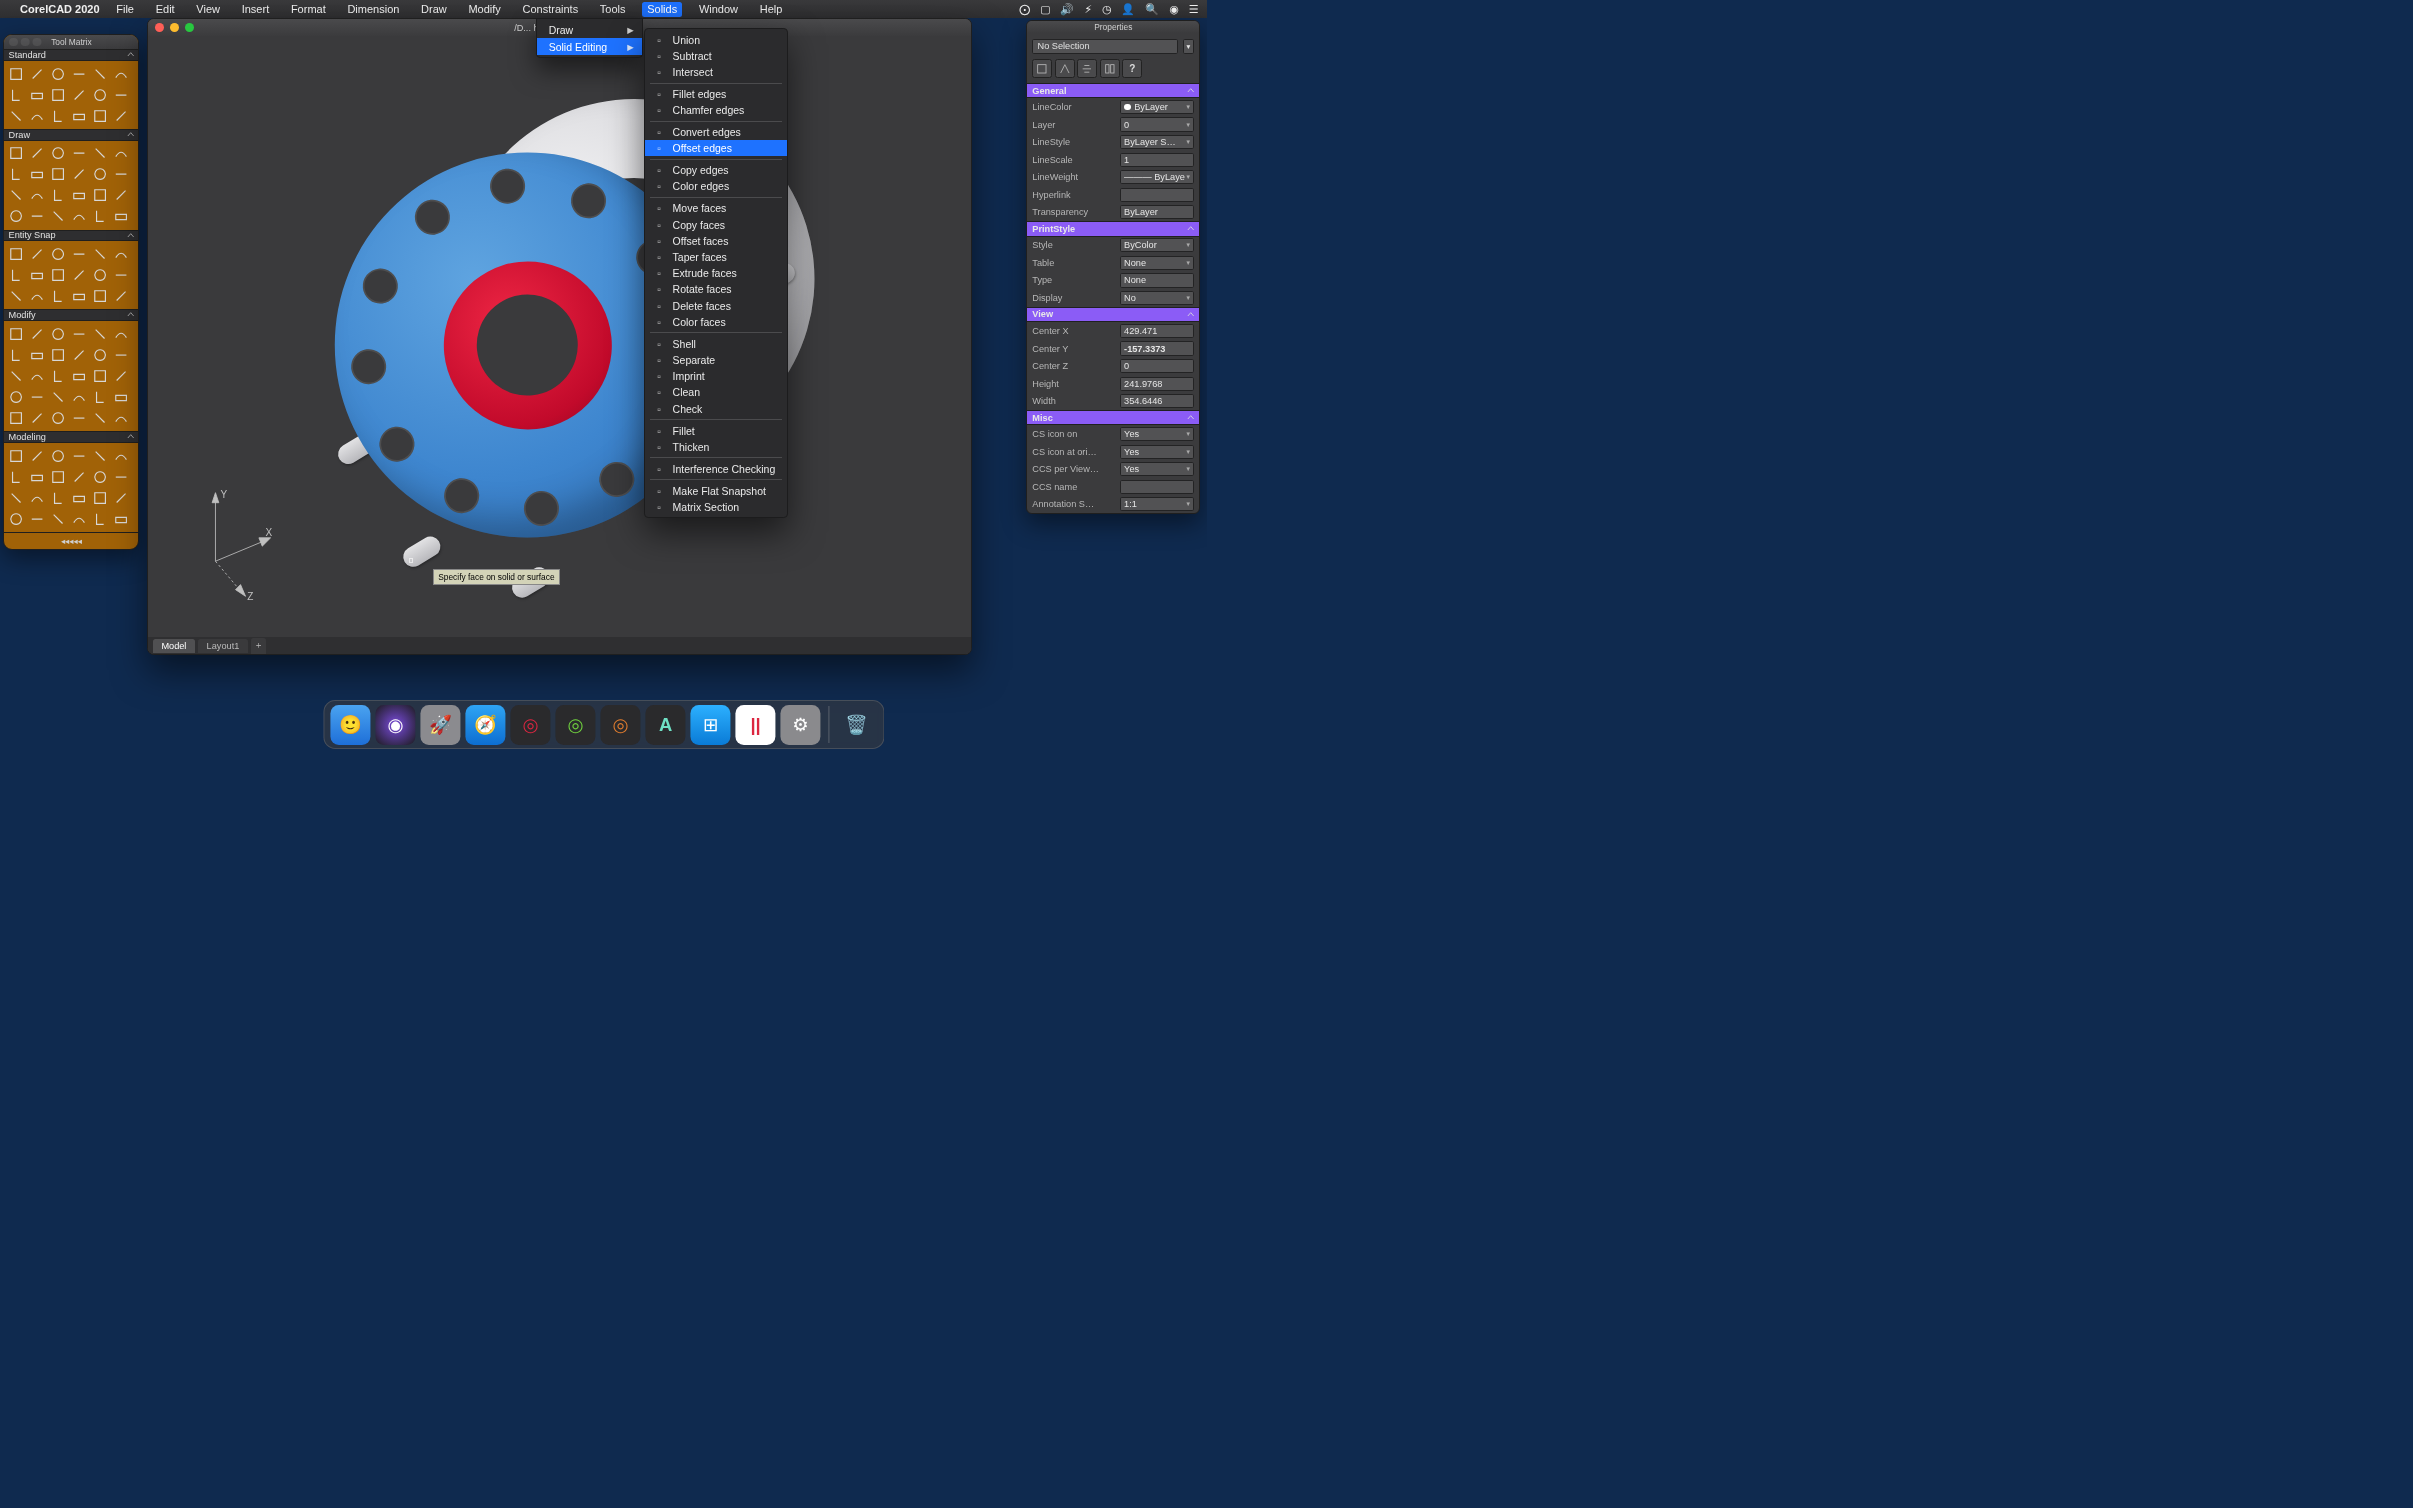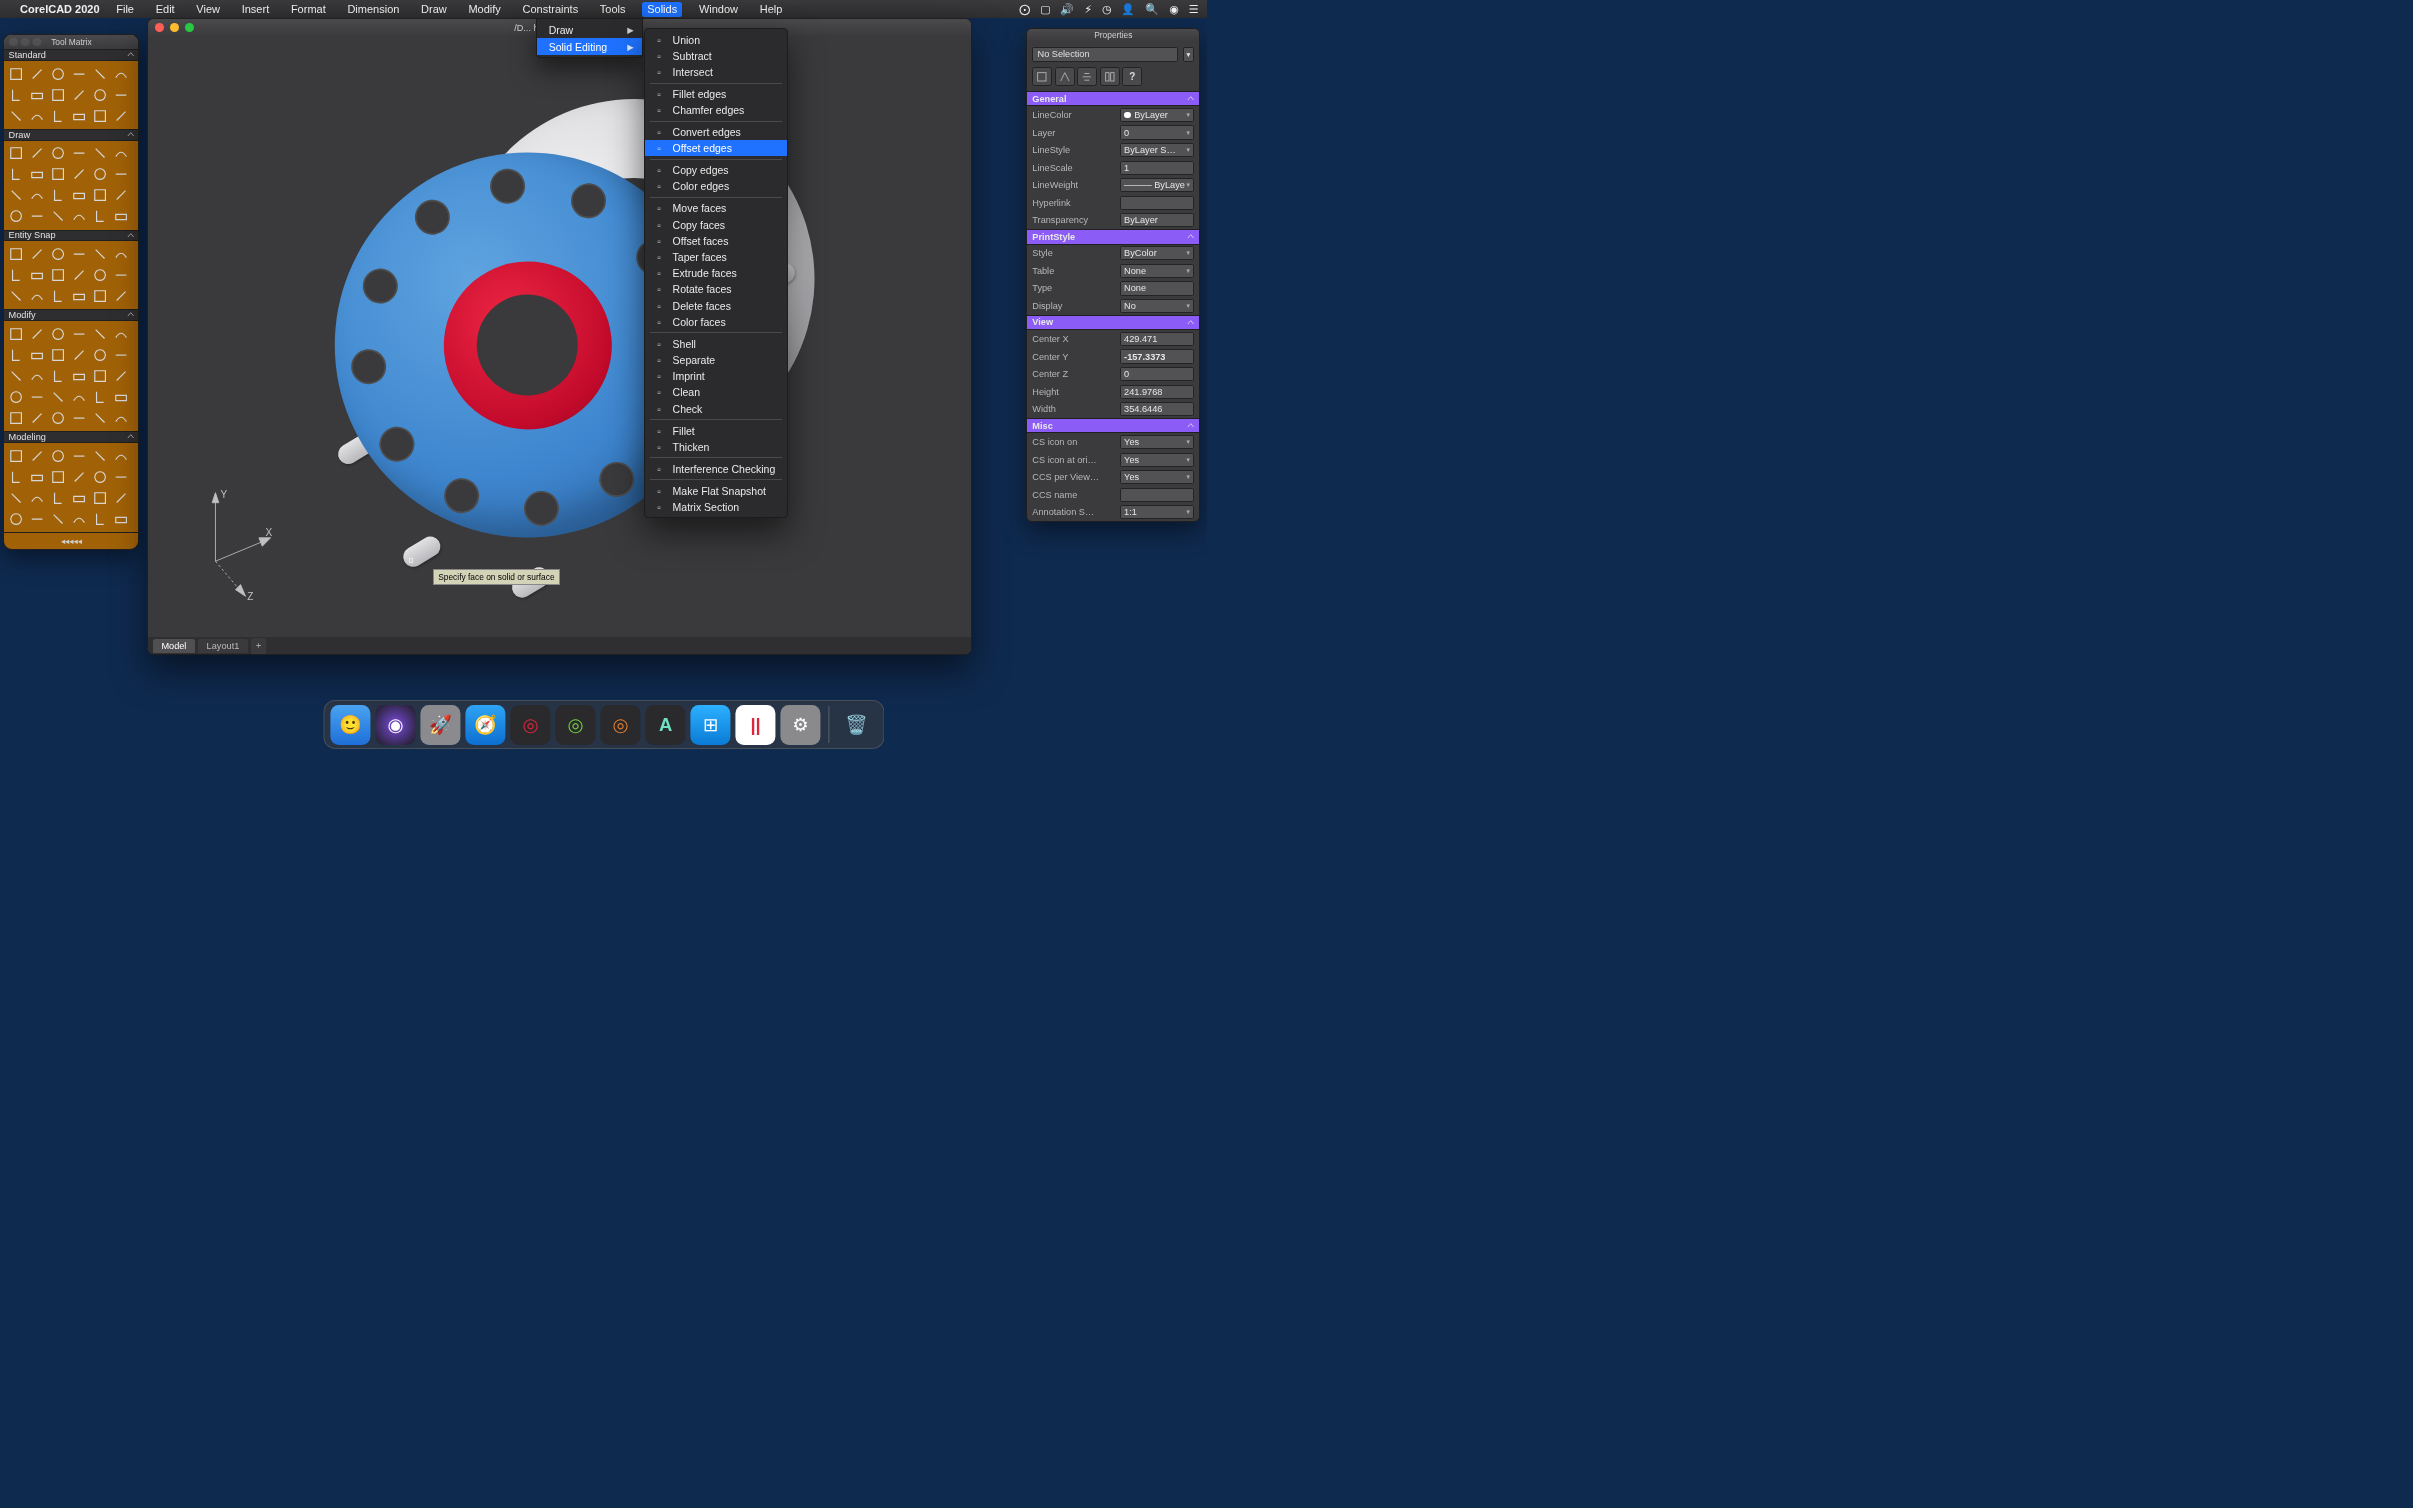--- a/index.html
+++ b/index.html
@@ -52,21 +52,21 @@
 .submenu{position:absolute; top:18.4px; left:536px; width:107px; background:#2b2b2d; border:0.8px solid #1d1d1e; border-radius:0 0 4.2px 4.2px; padding:1.7px 0; box-shadow:0 12.6px 25px rgba(0,0,0,.5);}
 .submenu .sitem{display:flex; justify-content:space-between; align-items:center; padding:2.5px 8.4px 2.5px 11.7px; font-size:10.5px; color:#eaeaea;}
 .submenu .sitem.active{background:#1e72ff; color:#fff;}
 .submenu .arrow{font-size:8.4px; opacity:.85;}
 .bigmenu{position:absolute; top:28px; left:644px; width:144px; background:#2b2b2d; border:0.8px solid #1c1c1d; border-radius:4.2px; box-shadow:0 15px 34px rgba(0,0,0,.55); padding:2.5px 0;}
 .bigmenu .bitem{display:flex; align-items:center; gap:7.5px; padding:2.1px 10px 2.1px 8.4px; font-size:10.5px; color:#eaeaea;}
 .bigmenu .bitem.active{background:#1e72ff; color:#fff;}
 .bigmenu .sep{height:0.8px; background:#4b4b4d; margin:2.5px 5px;}
 .bigmenu .micon{width:11.7px; display:flex; justify-content:center; opacity:.75;}
 
-.props{position:absolute; top:28px; right:6.7px; width:174px; background:#3b3b3d; border:0.8px solid #1f1f1f; border-radius:5.9px; box-shadow:0 10px 25px rgba(0,0,0,.45); overflow:hidden;}
+.props{position:absolute; top:20px; right:6.7px; width:174px; background:#3b3b3d; border:0.8px solid #1f1f1f; border-radius:5.9px; box-shadow:0 10px 25px rgba(0,0,0,.45); overflow:hidden;}
 .props .titlebar{height:11.7px; background:linear-gradient(#4a4a4c,#3b3b3d); display:flex; align-items:center; justify-content:center; font-size:8.4px; color:#cfcfcf; position:relative;}
 .sel-row{display:flex; padding:5.9px 5px; gap:5px;}
 .sel-row select{flex:1; background:#525254; border:0.8px solid #232324; color:#e0e0e0; font-size:9.2px; height:15px; border-radius:1.7px; padding-left:4.2px; appearance:none;}
 .sel-row .dd{width:11.7px;background:#525254;border:0.8px solid #232324;border-radius:1.7px;display:flex;align-items:center;justify-content:center;}
 .btnrow{display:flex; gap:2.5px; padding:0 5px 5px;}
 .pbtn{width:20px;height:18.4px; background:#4a4a4c; border:0.8px solid #222; border-radius:2.5px; display:flex; align-items:center; justify-content:center;}
 .pbtn.q{font-weight:700; color:#ddd; font-size:10px;}
 .psec{background:#8b5cf6; padding:1.7px 5px; font-size:9.2px; font-weight:600; display:flex; justify-content:space-between; align-items:center; border-top:0.8px solid #202021;border-bottom:0.8px solid #202021;}
 .prow{display:flex; align-items:center; padding:1.7px 5px; gap:3.4px;}
 .prow .lbl{flex:0 0 84px; font-size:9.2px; color:#b7b7b7; white-space:nowrap; overflow:hidden; text-overflow:ellipsis;}

